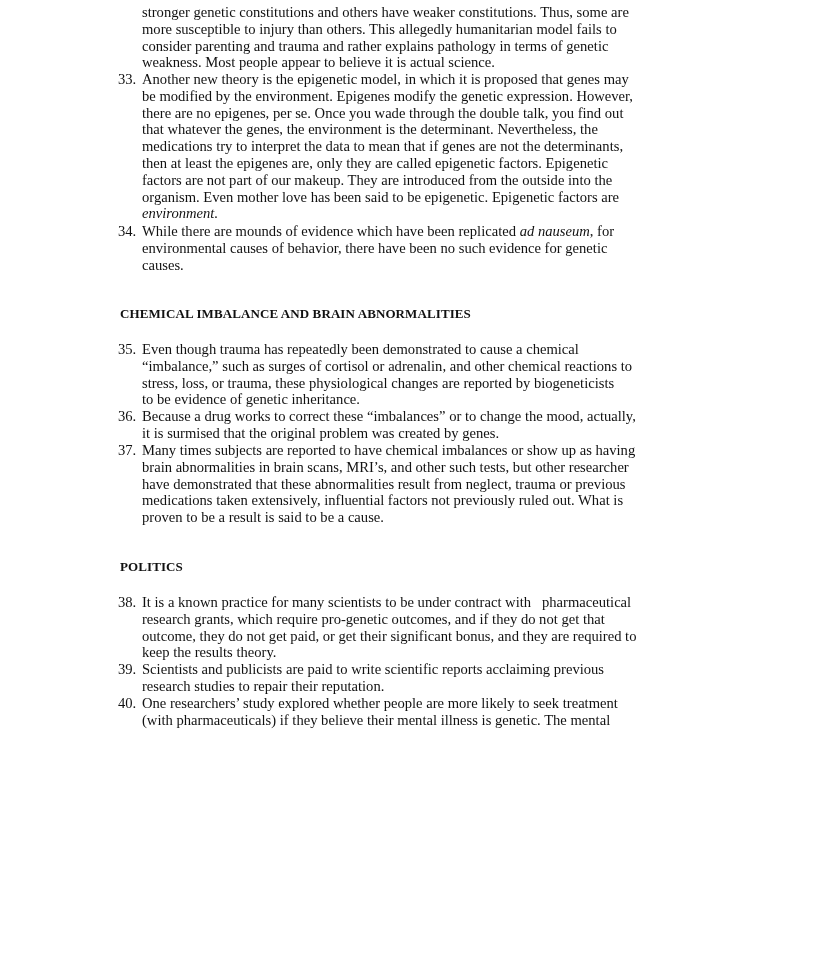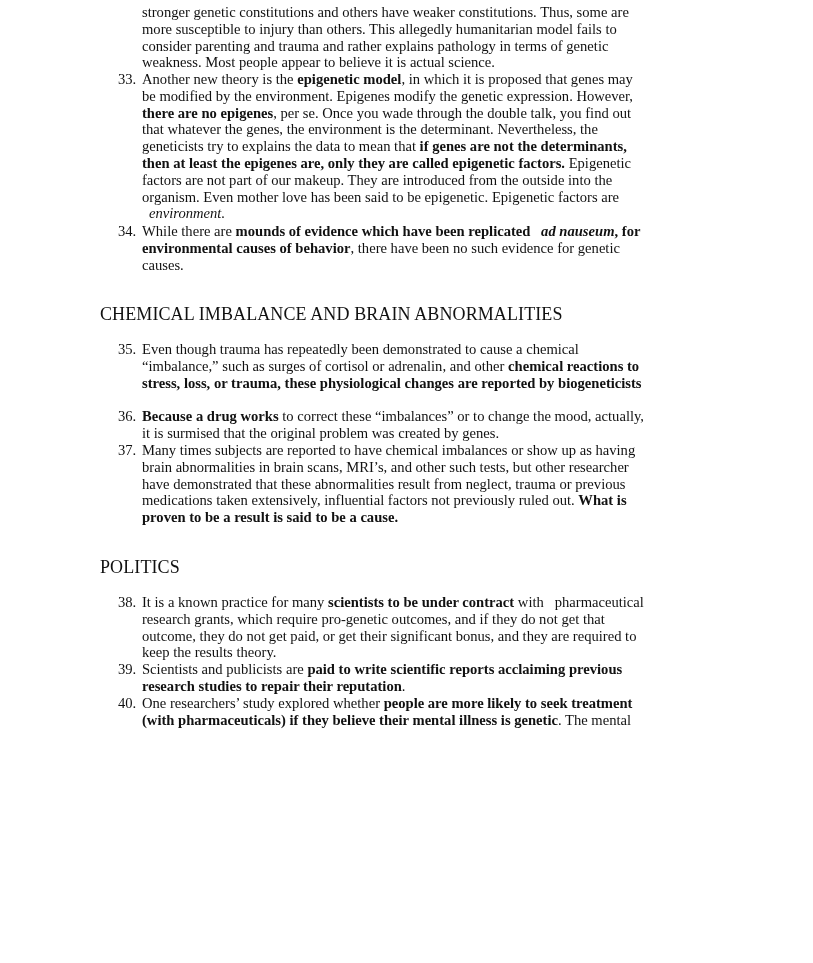--- a/index.html
+++ b/index.html
@@ -9,46 +9,46 @@
       font-size: 14.6px; line-height: 16.8px;
     }
     .page { position: absolute; left: 0; top: 0; width: 782px; height: 963px; }
     .item {
       position: absolute; left: 118px; width: 580px;
       padding-left: 24px; box-sizing: border-box;
     }
     .num { position: absolute; left: 0; top: 0; }
     .cont { position: absolute; left: 142px; width: 560px; }
     .heading {
-      position: absolute; left: 100px; font-weight: normal;
-      font-size: 18px; letter-spacing: 0.1px;
+      position: absolute; left: 120px; font-weight: bold;
+      font-size: 13px; letter-spacing: 0.1px;
     }
-    b { font-weight: bold; }
-    i { font-style: italic; margin-left: 7px; }
+    b { font-weight: normal; }
+    i { font-style: italic; }
     .line { display: block; white-space: nowrap; }
   </style>
 </head>
 <body>
 
 <div class="page">
   <div class="cont" id="continuation" style="top: 4px;">
       <span class="line"><span>stronger genetic constitutions and others have weaker constitutions. Thus, some are</span></span>
       <span class="line"><span>more susceptible to injury than others. This allegedly humanitarian model fails to</span></span>
       <span class="line"><span>consider parenting and trauma and rather explains pathology in terms of genetic</span></span>
       <span class="line"><span>weakness. Most people appear to believe it is actual science.</span></span>
     </div>
   <div id="sections">
       <div class="item" style="top: 71px;">
         <span class="num">33.</span>
         <div>
           <span class="line"><span>Another new theory is the </span><b>epigenetic model</b><span>, in which it is proposed that genes may</span></span>
           <span class="line"><span>be modified by the environment. Epigenes modify the genetic expression. However,</span></span>
           <span class="line"><b>there are no epigenes</b><span>, per se. Once you wade through the double talk, you find out</span></span>
           <span class="line"><span>that whatever the genes, the environment is the determinant. Nevertheless, the</span></span>
-          <span class="line"><span>geneticists try to explains the data to mean that </span><b>if genes are not the determinants,</b></span>
+          <span class="line"><span>medications try to interpret the data to mean that </span><b>if genes are not the determinants,</b></span>
           <span class="line"><b>then at least the epigenes are, only they are called epigenetic factors.</b><span> Epigenetic</span></span>
           <span class="line"><span>factors are not part of our makeup. They are introduced from the outside into the</span></span>
           <span class="line"><span>organism. Even mother love has been said to be epigenetic. Epigenetic factors are</span></span>
           <span class="line"><i>environment.</i></span>
         </div>
       </div>
       <div class="item" style="top: 223px;">
         <span class="num">34.</span>
         <div>
           <span class="line"><span>While there are </span><b>mounds of evidence which have been replicated </b><b><i>ad nauseum</i></b><b>, for</b></span>
@@ -56,20 +56,21 @@
           <span class="line"><span>causes.</span></span>
         </div>
       </div>
       <div class="heading" style="top: 306px;">CHEMICAL IMBALANCE AND BRAIN ABNORMALITIES</div>
       <div class="item" style="top: 341px;">
         <span class="num">35.</span>
         <div>
           <span class="line"><span>Even though trauma has repeatedly been demonstrated to cause a chemical</span></span>
           <span class="line"><span>“imbalance,” such as surges of cortisol or adrenalin, and other </span><b>chemical reactions to</b></span>
           <span class="line"><b>stress, loss, or trauma, these physiological changes are reported by biogeneticists</b></span>
+          <span class="line"><b>to be evidence of genetic inheritance.</b></span>
         </div>
       </div>
       <div class="item" style="top: 408px;">
         <span class="num">36.</span>
         <div>
           <span class="line"><b>Because a drug works</b><span> to correct these “imbalances” or to change the mood, actually,</span></span>
           <span class="line"><span>it is surmised that the original problem was created by genes.</span></span>
         </div>
       </div>
       <div class="item" style="top: 442px;">

